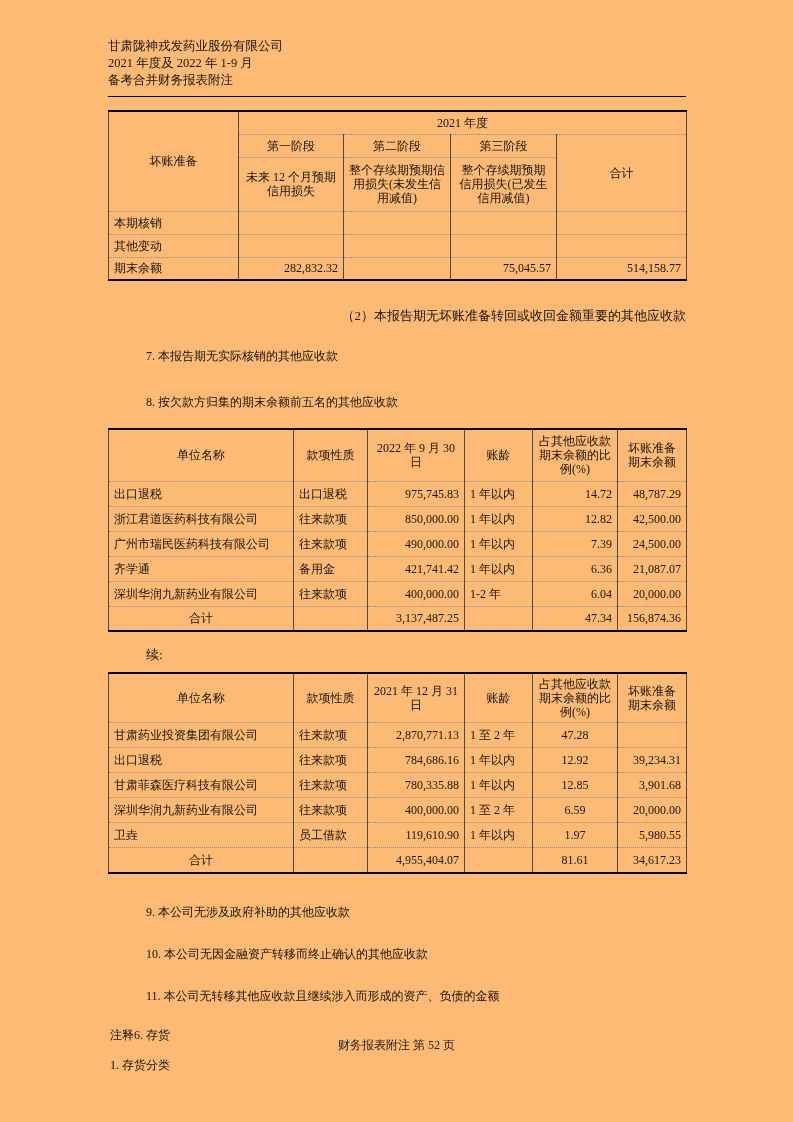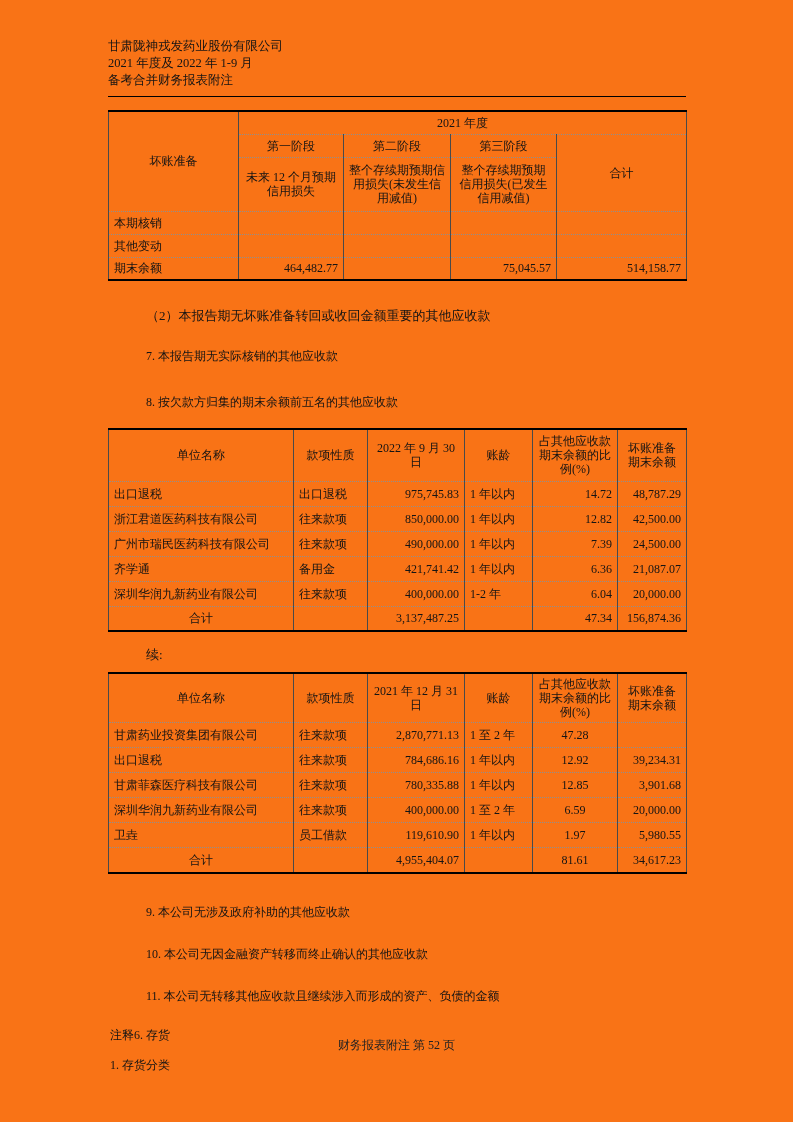--- a/index.html
+++ b/index.html
@@ -2,21 +2,21 @@
 <html><head>
 <meta charset="utf-8">
 <style>
   * { margin:0; padding:0; box-sizing:border-box; }
   html,body { background:#ffffff; }
   body {
     width:793px; height:1122px; position:relative; overflow:hidden;
     font-family:"Liberation Serif","DejaVu Serif",serif;
     color:#141414;
   }
-  .page { position:absolute; inset:0; background:#f97316; }
+  .page { position:absolute; inset:0; background:#fdba74; }
   .content { position:absolute; left:108px; top:38px; width:578px; }
 
   
   .doc-header { font-size:12.5px; line-height:17px; border-bottom:1.5px solid #000; padding-bottom:7px; }
 
   
   table.tbl { border-collapse:collapse; table-layout:fixed; width:100%;
               border-top:2px solid #000; border-bottom:2px solid #000; }
   table.tbl td {
     border-left:1px solid #4a4a4a; border-right:1px solid #4a4a4a;
@@ -36,21 +36,21 @@
 
   .tbl2 { margin-top:17px; }
   .tbl2 tr.hr td { height:52px; }
   .tbl2 tr.dr td { height:25px; }
 
   .tbl3 { margin-top:8px; }
   .tbl3 tr.hr td { height:38px; }
   .tbl3 tr.dr td { height:25px; }
 
   
-  .note-plain { font-size:13px; margin-top:26px; padding-left:38px; }
+  .note-plain { font-size:13px; margin-top:26px; padding-left:38px;text-align:right; }
   .hd-bold    { font-size:12px; font-weight:normal; padding-left:38px; }
   .h7  { margin-top:23px; }
   .h8  { margin-top:29px; }
   .h9  { margin-top:30px; }
   .h10 { margin-top:25px; }
   .h11 { margin-top:25px; }
   .cont-label { font-size:13px; margin-top:14px; padding-left:38px; }
   .note6 { margin-top:22px; padding-left:2px; }
   .inv1  { margin-top:13px; padding-left:2px; }
 
@@ -104,21 +104,21 @@
         </tr>
         <tr class="dr">
           <td class="l">其他变动</td>
           <td class="r"></td>
           <td class="r"></td>
           <td class="r"></td>
           <td class="r"></td>
         </tr>
         <tr class="dr">
           <td class="l">期末余额</td>
-          <td class="r">464,482.77</td>
+          <td class="r">282,832.32</td>
           <td class="r"></td>
           <td class="r">75,045.57</td>
           <td class="r">514,158.77</td>
         </tr>
       </tbody>
     </table>
 
     <div class="note-plain">（2）本报告期无坏账准备转回或收回金额重要的其他应收款</div>
     <div class="hd-bold h7">7. 本报告期无实际核销的其他应收款</div>
     <div class="hd-bold h8">8. 按欠款方归集的期末余额前五名的其他应收款</div>

